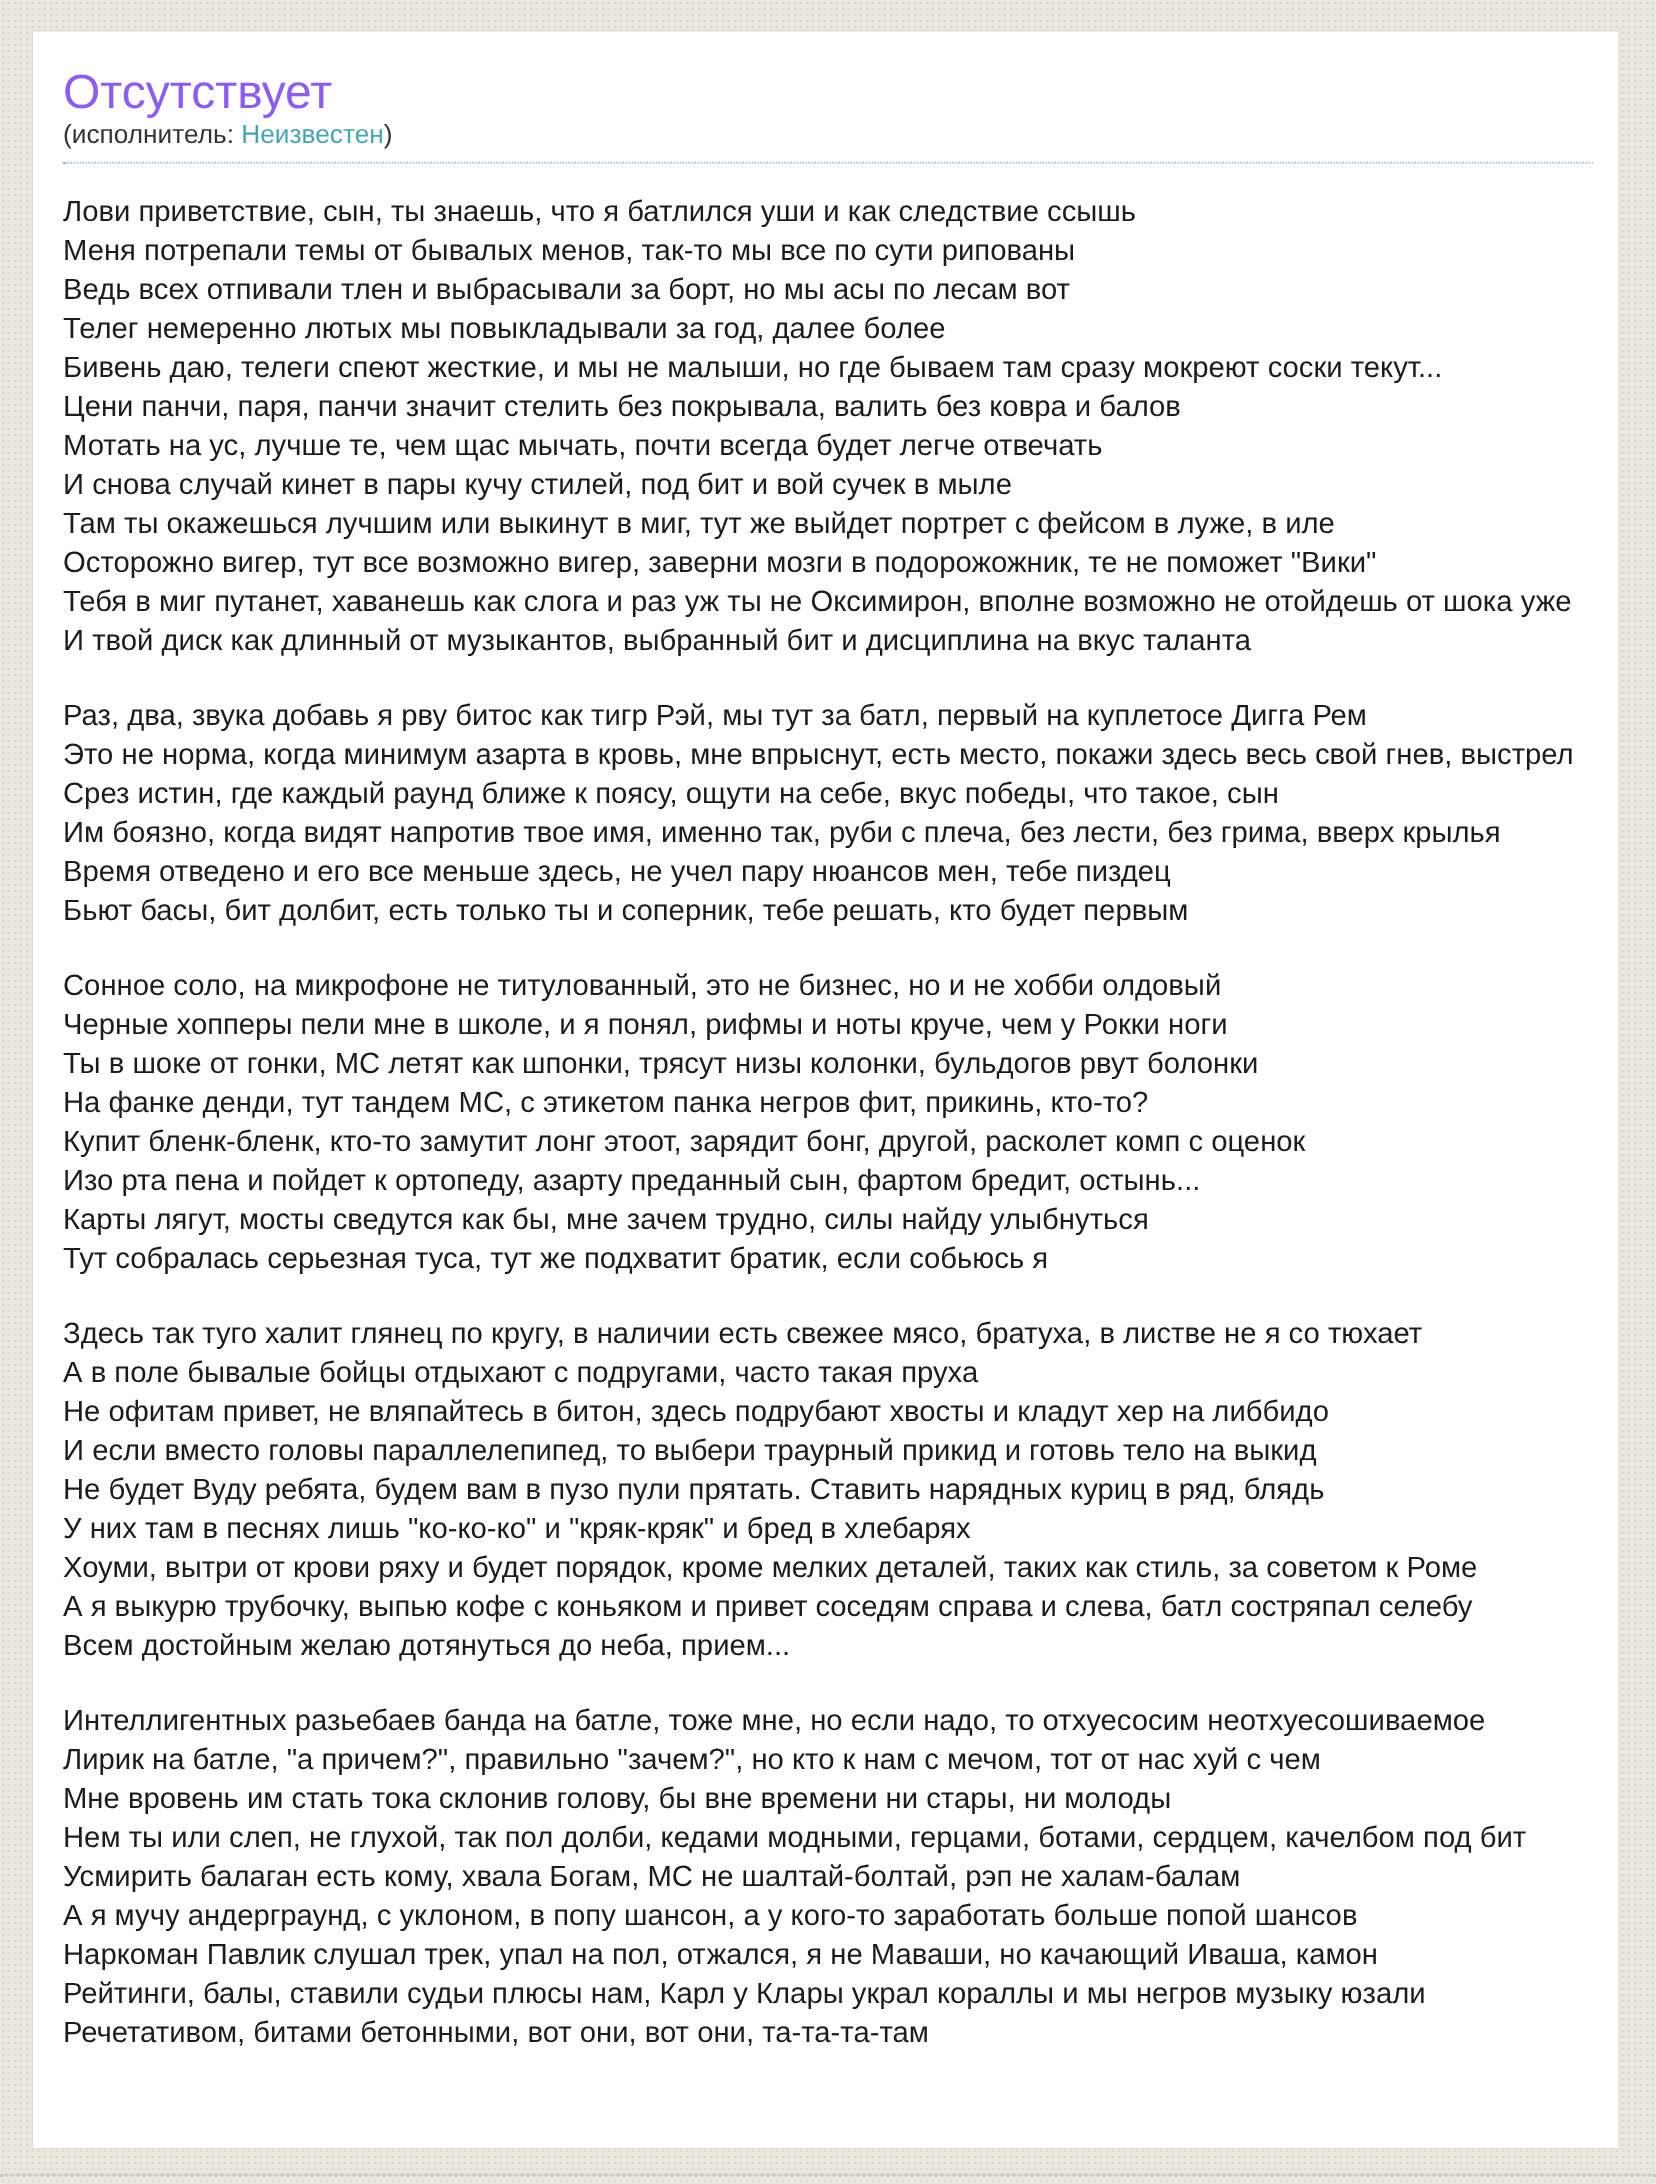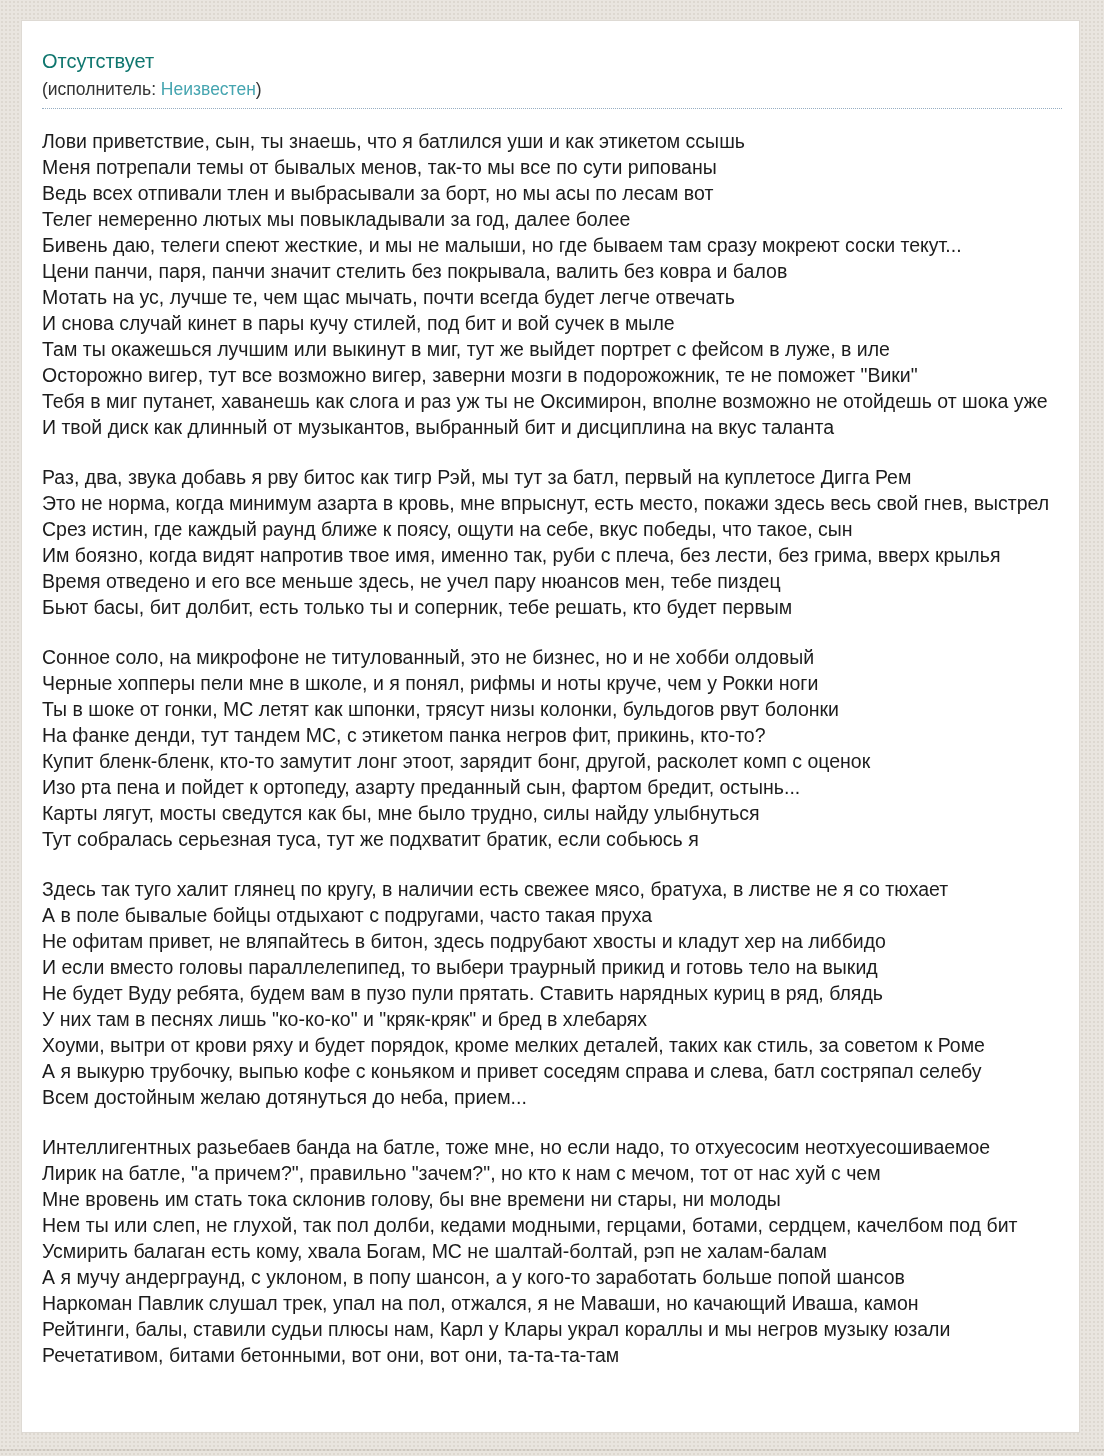--- a/index.html
+++ b/index.html
@@ -30,24 +30,24 @@
     border: 1px solid #dedad4;
     box-sizing: border-box;
     padding: 24px 17px 30px 20px;
   }
   .song-header {
     border-bottom: 1px dotted #96aec2;
     padding-bottom: 9px;
   }
   h1.song-title {
     margin: 0;
-    font-size: 20px;
+    font-size: 32px;
     line-height: 32px;
     font-weight: normal;
-    color: #0f766e;
+    color: #8b5cf6;
   }
   .artist-line {
     margin-top: 2px;
     font-size: 17.5px;
     line-height: 20px;
     color: #333333;
   }
   .artist-link {
     color: #46a5b0;
     text-decoration: none;
@@ -79,21 +79,21 @@
 <div class="page">
   <div class="card">
     <div class="song-header">
       <h1 class="song-title">Отсутствует</h1>
       <div class="artist-line">
         <span>(исполнитель: </span><a class="artist-link">Неизвестен</a><span>)</span>
       </div>
     </div>
     <div class="lyrics">
         <div class="stanza">
-          <div class="line">Лови приветствие, сын, ты знаешь, что я батлился уши и как этикетом ссышь</div>
+          <div class="line">Лови приветствие, сын, ты знаешь, что я батлился уши и как следствие ссышь</div>
           <div class="line">Меня потрепали темы от бывалых менов, так-то мы все по сути рипованы</div>
           <div class="line">Ведь всех отпивали тлен и выбрасывали за борт, но мы асы по лесам вот</div>
           <div class="line">Телег немеренно лютых мы повыкладывали за год, далее более</div>
           <div class="line">Бивень даю, телеги спеют жесткие, и мы не малыши, но где бываем там сразу мокреют соски текут...</div>
           <div class="line">Цени панчи, паря, панчи значит стелить без покрывала, валить без ковра и балов</div>
           <div class="line">Мотать на ус, лучше те, чем щас мычать, почти всегда будет легче отвечать</div>
           <div class="line">И снова случай кинет в пары кучу стилей, под бит и вой сучек в мыле</div>
           <div class="line">Там ты окажешься лучшим или выкинут в миг, тут же выйдет портрет с фейсом в луже, в иле</div>
           <div class="line">Осторожно вигер, тут все возможно вигер, заверни мозги в подорожожник, те не поможет "Вики"</div>
           <div class="line">Тебя в миг путанет, хаванешь как слога и раз уж ты не Оксимирон, вполне возможно не отойдешь от шока уже</div>
@@ -107,21 +107,21 @@
           <div class="line">Время отведено и его все меньше здесь, не учел пару нюансов мен, тебе пиздец</div>
           <div class="line">Бьют басы, бит долбит, есть только ты и соперник, тебе решать, кто будет первым</div>
         </div>
         <div class="stanza">
           <div class="line">Сонное соло, на микрофоне не титулованный, это не бизнес, но и не хобби олдовый</div>
           <div class="line">Черные хопперы пели мне в школе, и я понял, рифмы и ноты круче, чем у Рокки ноги</div>
           <div class="line">Ты в шоке от гонки, МС летят как шпонки, трясут низы колонки, бульдогов рвут болонки</div>
           <div class="line">На фанке денди, тут тандем МС, с этикетом панка негров фит, прикинь, кто-то?</div>
           <div class="line">Купит бленк-бленк, кто-то замутит лонг этоот, зарядит бонг, другой, расколет комп с оценок</div>
           <div class="line">Изо рта пена и пойдет к ортопеду, азарту преданный сын, фартом бредит, остынь...</div>
-          <div class="line">Карты лягут, мосты сведутся как бы, мне было трудно, силы найду улыбнуться</div>
+          <div class="line">Карты лягут, мосты сведутся как бы, мне зачем трудно, силы найду улыбнуться</div>
           <div class="line">Тут собралась серьезная туса, тут же подхватит братик, если собьюсь я</div>
         </div>
         <div class="stanza">
           <div class="line">Здесь так туго халит глянец по кругу, в наличии есть свежее мясо, братуха, в листве не я со тюхает</div>
           <div class="line">А в поле бывалые бойцы отдыхают с подругами, часто такая пруха</div>
           <div class="line">Не офитам привет, не вляпайтесь в битон, здесь подрубают хвосты и кладут хер на либбидо</div>
           <div class="line">И если вместо головы параллелепипед, то выбери траурный прикид и готовь тело на выкид</div>
           <div class="line">Не будет Вуду ребята, будем вам в пузо пули прятать. Ставить нарядных куриц в ряд, блядь</div>
           <div class="line">У них там в песнях лишь "ко-ко-ко" и "кряк-кряк" и бред в хлебарях</div>
           <div class="line">Хоуми, вытри от крови ряху и будет порядок, кроме мелких деталей, таких как стиль, за советом к Роме</div>

